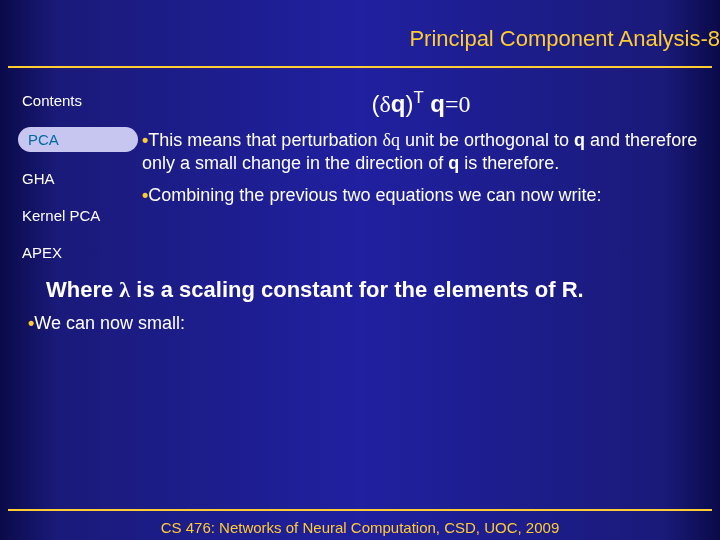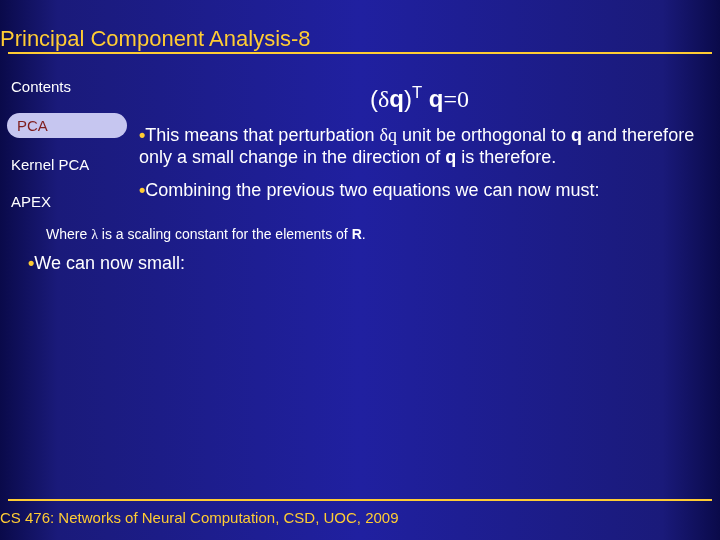--- a/index.html
+++ b/index.html
@@ -7,50 +7,50 @@
     width: 720px;
     height: 540px;
     background: linear-gradient(to right, #0a0a4a 0%, #1a1a7a 8%, #2020a0 50%, #1a1a7a 92%, #0a0a4a 100%);
     font-family: Arial, sans-serif;
     overflow: hidden;
     position: relative;
   }
   .header {
     width: 100%;
     padding-top: 26px;
-    text-align: left;
+    padding-bottom: 14px;
+    text-align: right;
   }
   .header h1 {
     color: #ffcc33;
     font-size: 22px;
     font-weight: normal;
   }
   .hr-line {
     height: 2px;
     background: #ffcc33;
     margin: 0 8px;
   }
   .content-area {
     display: flex;
-    padding: 14px 14px 0 7px;
-    gap: 12px;
-    align-items: center;
+    padding: 14px 14px 0 18px;
+    gap: 4px;
   }
   .sidebar {
     width: 120px;
     flex-shrink: 0;
   }
   .sidebar-item {
     color: #fff;
     font-size: 15px;
     padding: 10px 0 10px 4px;
   }
   .sidebar-item.active {
     background: #c6c6f0;
-    color: #7f1d1d;
+    color: #0369a1;
     border-radius: 14px;
     padding: 4px 10px;
     margin: 8px 0;
   }
   .main {
     flex: 1;
     color: #fff;
     font-size: 18px;
     line-height: 1.25;
     padding-right: 6px;
@@ -64,35 +64,36 @@
   }
   .equation-wide {
     text-align: center;
     margin: 8px 0;
     font-size: 18px;
     font-weight: bold;
     color: #fff;
   }
   .where-line {
     color: #fff;
-    font-size: 14px;
+    font-size: 22px;
     margin: 6px 0 10px 18px;
+    font-weight: bold;
   }
   .lower-block {
     padding: 0 18px 0 28px;
     color: #fff;
     font-size: 18px;
   }
   .footer {
     position: absolute;
     bottom: 0;
     left: 0;
     right: 0;
-    padding: 8px 0 14px 0;
-    text-align: left;
+    padding: 8px 0 4px 0;
+    text-align: center;
   }
   .footer-line {
     height: 2px;
     background: #ffcc33;
     margin: 0 8px 8px 8px;
   }
   .footer-text {
     color: #ffcc33;
     font-size: 15px;
   }
@@ -104,36 +105,37 @@
 
 <div class="header">
   <h1>Principal Component Analysis-8</h1>
 </div>
 <div class="hr-line"></div>
 
 <div class="content-area">
   <div class="sidebar">
     <div class="sidebar-item"><span>Contents</span></div>
     <div class="sidebar-item active"><span>PCA</span></div>
+    <div class="sidebar-item"><span>GHA</span></div>
     <div class="sidebar-item"><span>Kernel PCA</span></div>
     <div class="sidebar-item"><span>APEX</span></div>
   </div>
 
   <div class="main">
 
     <div class="equation">
       <span>(</span><span class="sym">δ</span><b>q</b><span>)</span><sup>T</sup><b> q</b><span class="sym">=0</span>
     </div>
 
     <div class="bullet-block">
       <span class="bullet-dot">•</span><span>This means that perturbation </span><span class="sym"><span>δq</span></span><span> unit be orthogonal to </span><b>q</b><span> and therefore only a small change in the direction of </span><b>q</b><span> is therefore.</span>
     </div>
 
     <div class="bullet-block">
-      <span class="bullet-dot">•</span><span>Combining the previous two equations we can now must:</span>
+      <span class="bullet-dot">•</span><span>Combining the previous two equations we can now write:</span>
     </div>
   </div>
 </div>
 
 <div class="lower-block">
 
   <div class="where-line">
     <span>Where </span><span class="sym">λ</span><span> is a scaling constant for the elements of </span><b>R</b><span>.</span>
   </div>
 

